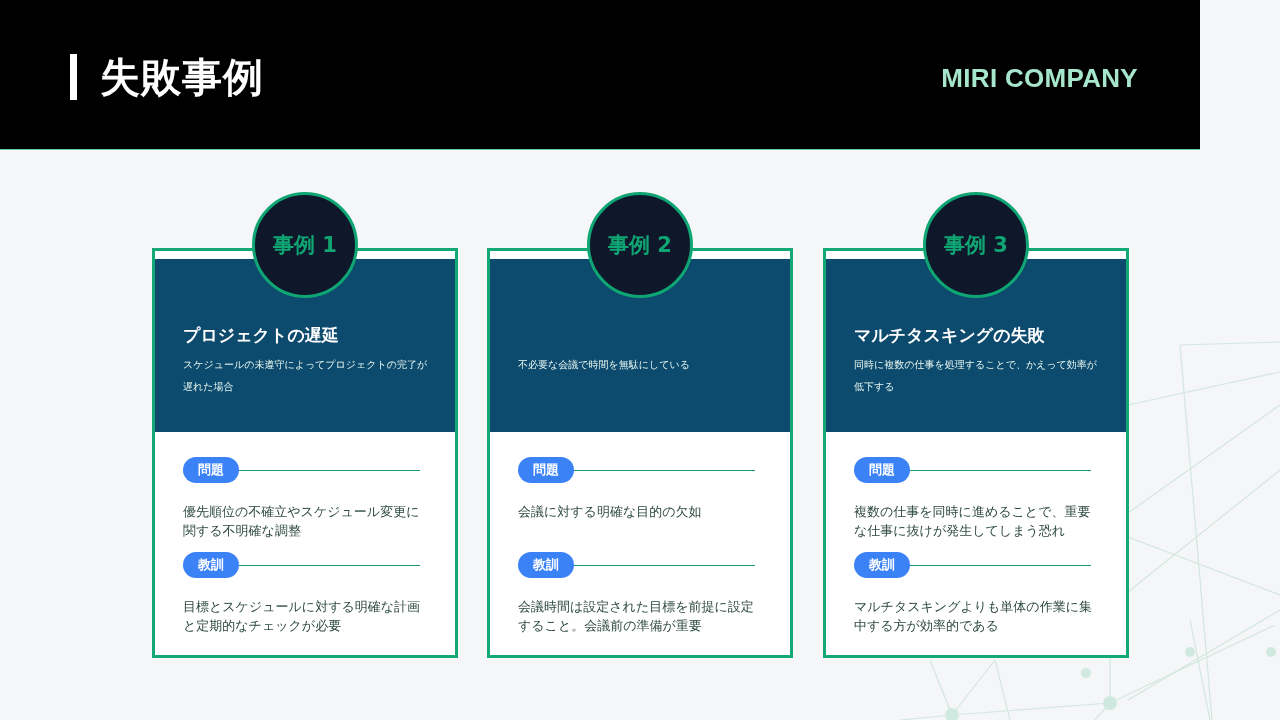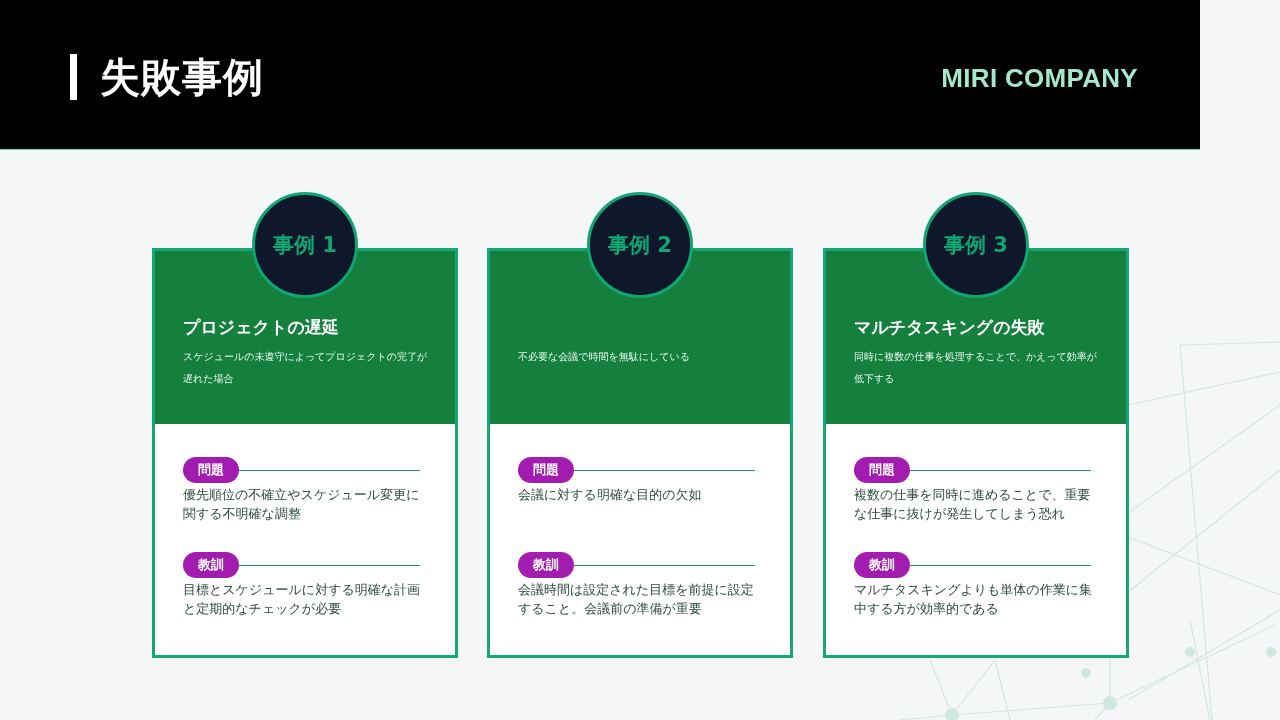--- a/index.html
+++ b/index.html
@@ -31,22 +31,22 @@
       font-size: 26px; font-weight: bold; color: #a6e6cc; line-height: 32px;
       letter-spacing: 0.3px;
     }
     .card {
       position: absolute; top: 248px; width: 306px; height: 410px;
       border: 3px solid #13a874;
       background: #ffffff;
       z-index: 2;
     }
     .card-top {
-      position: absolute; left: 0; top: 0; width: 100%; height: 173px;
-      background: #15803d;
+      position: absolute; left: 0; top: 8px; width: 100%; height: 173px;
+      background: #0c4a6e;
     }
     .badge {
       position: absolute; top: -59px; left: 50%; margin-left: -53px;
       width: 106px; height: 106px; border-radius: 50%;
       background: #0f172a; border: 3px solid #10a673;
       display: flex; align-items: center; justify-content: center;
       color: #10a673; font-size: 21px; font-weight: bold;
       z-index: 3;
     }
     .case-title {
@@ -57,30 +57,30 @@
     .case-desc {
       position: absolute; left: 28px; top: 95px; width: 245px;
       font-size: 10px; color: #e8f8f1; line-height: 22px;
     }
     .section {
       position: absolute; left: 28px; width: 237px;
     }
     .section-head { position: relative; height: 26px; }
     .pill {
       position: absolute; left: 0; top: 0; height: 26px; width: 56px;
-      border-radius: 13px; background: #a21caf; color: #ffffff;
+      border-radius: 13px; background: #3b82f6; color: #ffffff;
       font-size: 13px; font-weight: bold;
       display: flex; align-items: center; justify-content: center;
     }
     .rule {
       position: absolute; left: 56px; right: 0; top: 13px; height: 1px;
       background: #1a9a70;
     }
     .section-text {
-      margin-top: 2px; width: 245px;
+      margin-top: 19px; width: 245px;
       font-size: 13px; color: #2f4a42; line-height: 19px;
     }
   </style>
 </head>
 <body>
 
 <svg class="bg-network" viewBox="0 0 1280 720">
   <g stroke="#d3e6df" stroke-width="1.2" fill="none">
     <line x1="1180" y1="345" x2="1280" y2="342"></line>
     <line x1="1180" y1="345" x2="1212" y2="720"></line>

